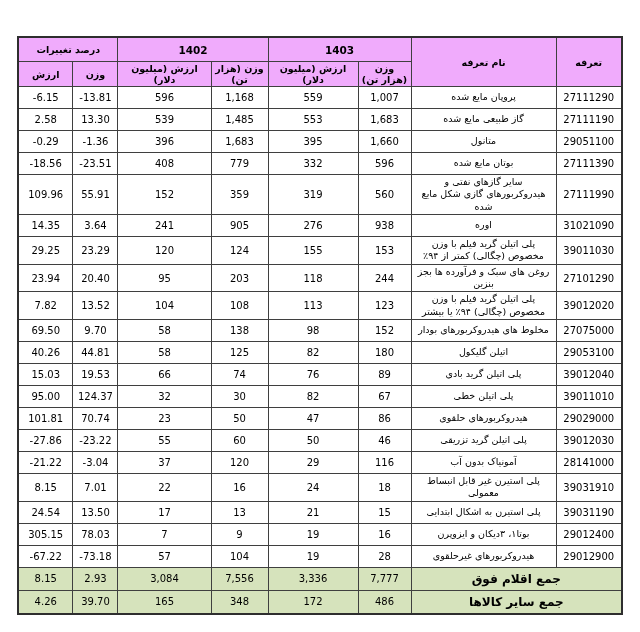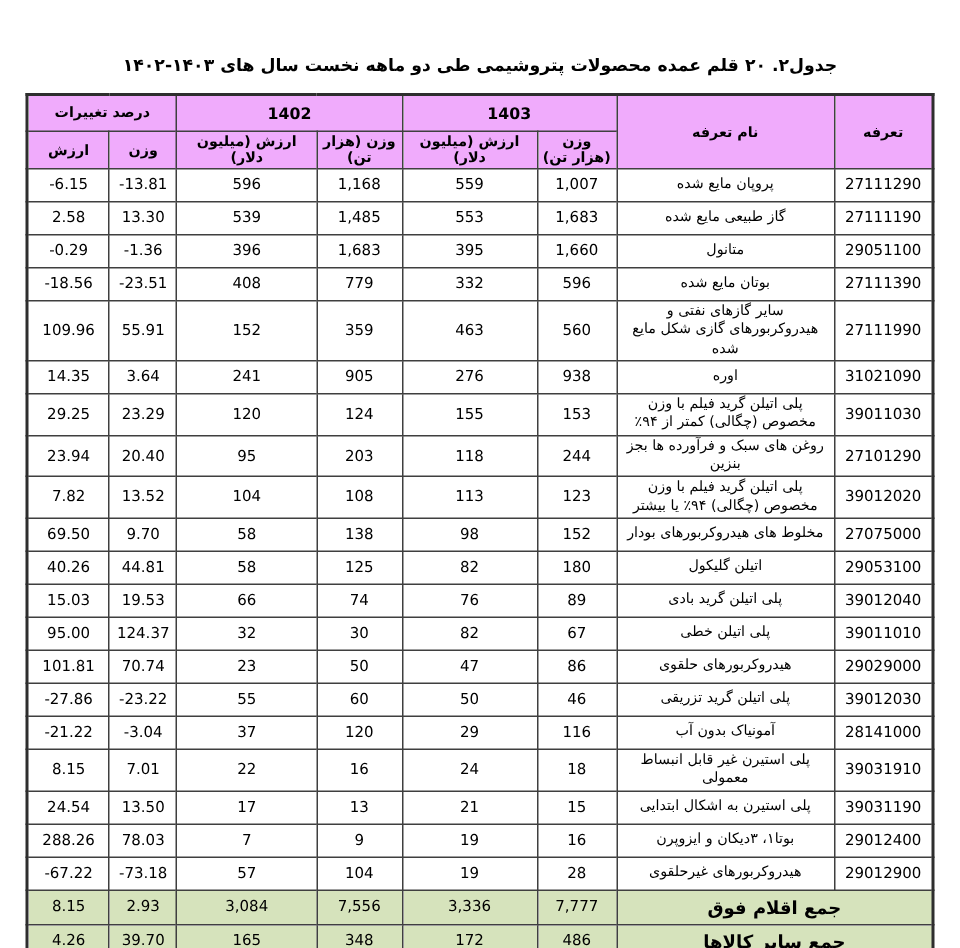--- a/index.html
+++ b/index.html
@@ -29,21 +29,20 @@
   td.name{font-size:9.5px;line-height:1.3;margin-top:45px;}
   td.num,td.code{direction:ltr;font-family:"DejaVu Sans",sans-serif;}
   tr.summary td{background:#d6e3bc;height:20px;}
   tr.summary td.label{font-size:12px;font-weight:bold;}
 </style>
 </head>
 <body>
 
 <div class="page">
 
-  <div class="title">جدول۲. ۲۰ قلم عمده محصولات پتروشیمی طی دو ماهه نخست سال های ۱۴۰۳-۱۴۰۲</div>
 
   <table>
     <colgroup>
       <col style="width:66px">
         <col style="width:145px">
         <col style="width:53px">
         <col style="width:90px">
       <col style="width:57px">
         <col style="width:93px">
         <col style="width:45px">
@@ -104,21 +103,21 @@
       <td class="num">332</td>
       <td class="num">779</td>
       <td class="num">408</td>
       <td class="num">-23.51</td>
       <td class="num">-18.56</td>
     </tr>
         <tr>
       <td class="code">27111990</td>
       <td class="name">سایر گازهای نفتی و هیدروکربورهای گازی شکل مایع شده</td>
       <td class="num">560</td>
-      <td class="num">463</td>
+      <td class="num">319</td>
       <td class="num">359</td>
       <td class="num">152</td>
       <td class="num">55.91</td>
       <td class="num">109.96</td>
     </tr>
         <tr>
       <td class="code">31021090</td>
       <td class="name">اوره</td>
       <td class="num">938</td>
       <td class="num">276</td>
@@ -248,21 +247,21 @@
       <td class="num">24.54</td>
     </tr>
         <tr>
       <td class="code">29012400</td>
       <td class="name">بوتا۱، ۳دیکان و ایزوپرن</td>
       <td class="num">16</td>
       <td class="num">19</td>
       <td class="num">9</td>
       <td class="num">7</td>
       <td class="num">78.03</td>
-      <td class="num">288.26</td>
+      <td class="num">305.15</td>
     </tr>
         <tr>
       <td class="code">29012900</td>
       <td class="name">هیدروکربورهای غیرحلقوی</td>
       <td class="num">28</td>
       <td class="num">19</td>
       <td class="num">104</td>
       <td class="num">57</td>
       <td class="num">-73.18</td>
       <td class="num">-67.22</td>

